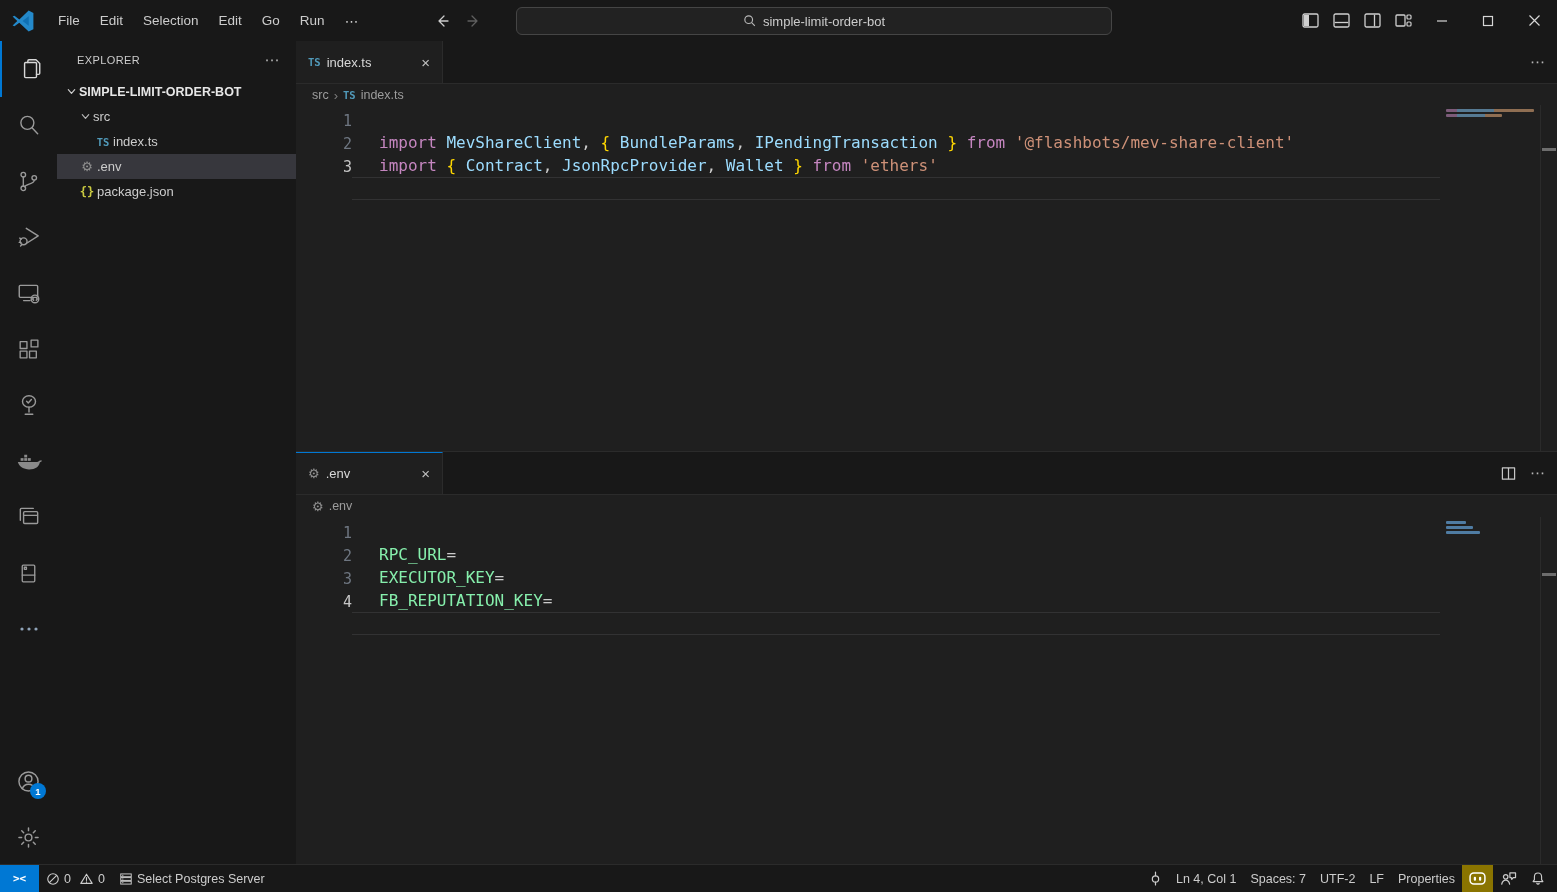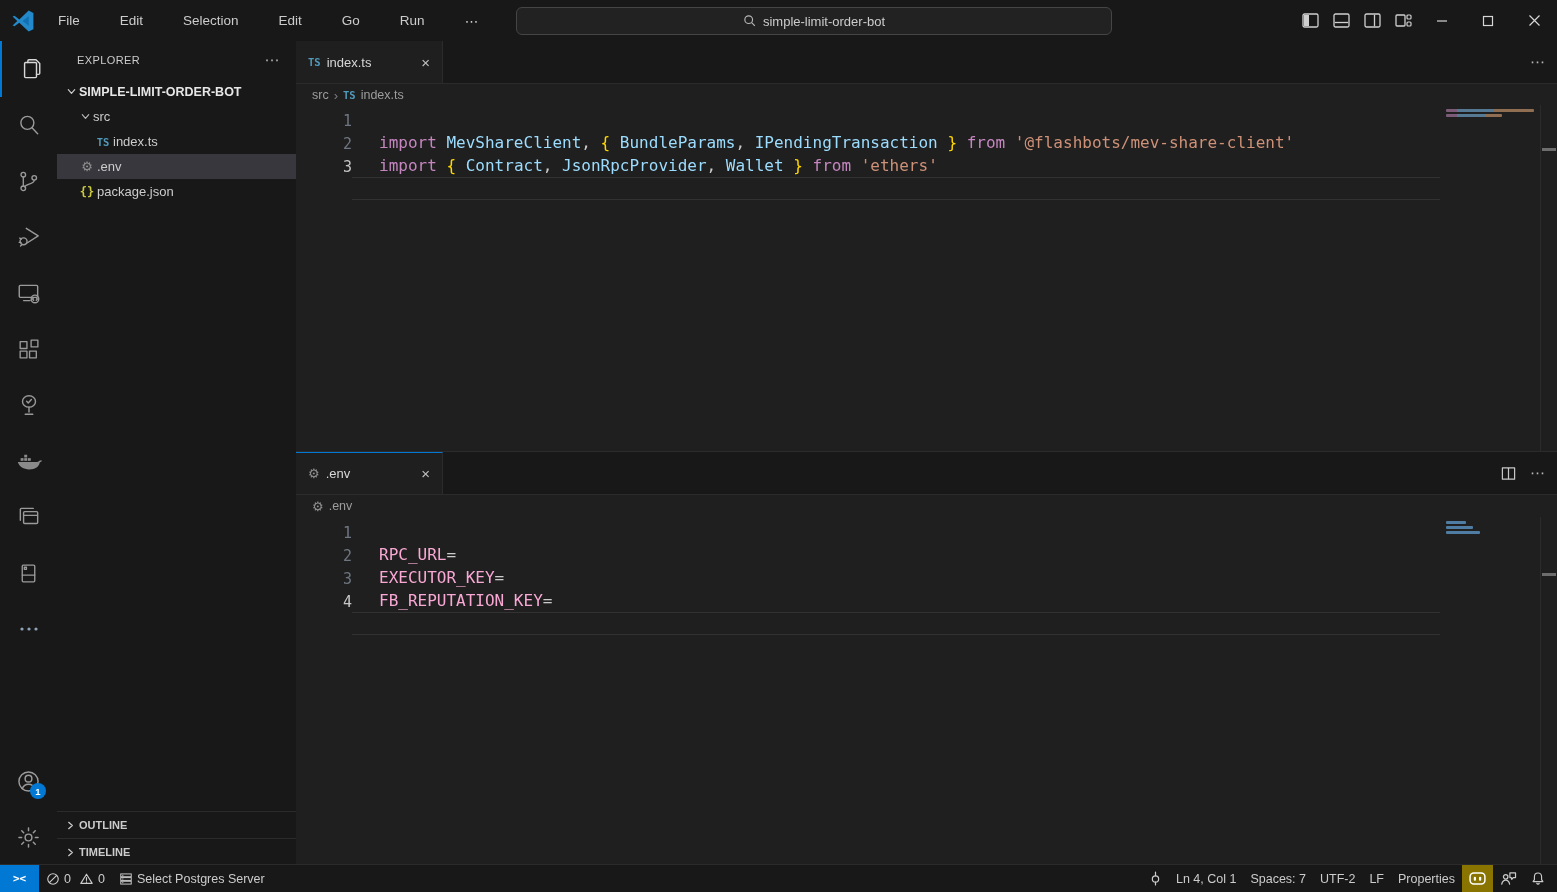--- a/index.html
+++ b/index.html
@@ -6,21 +6,21 @@
   #app{position:relative;width:1557px;height:892px;background:#181818;
        font-family:"Liberation Sans",sans-serif;color:#cccccc;overflow:hidden;
        -webkit-font-smoothing:antialiased;}
   svg{display:block;}
   .ico{stroke:#9a9a9a;fill:none;stroke-width:1.3;stroke-linecap:round;stroke-linejoin:round;}
 
   
   #titlebar{position:absolute;left:0;top:0;right:0;height:41px;background:#181818;
             border-bottom:1px solid #2b2b2b;display:flex;align-items:center;}
   .vslogo{width:26px;height:26px;margin:0 12px 0 10px;}
-  .menus{display:flex;align-items:center;font-size:13.5px;color:#cccccc;gap:20px;}
+  .menus{display:flex;align-items:center;font-size:13.5px;color:#cccccc;}
   .menu-item{padding:4px 10px;border-radius:5px;cursor:default;}
   .nav-arrows{display:flex;align-items:center;margin-left:58px;}
   .nav-btn{padding:4px 8px;}
   #cmd-center{position:absolute;left:516px;top:7px;width:594px;height:26px;
               background:#222222;border:1px solid #454545;border-radius:6px;
               display:flex;align-items:center;justify-content:center;font-size:13px;color:#cccccc;}
   #cmd-center .mag{margin-right:6px;}
   .tb-right{position:absolute;right:0;top:0;height:41px;display:flex;align-items:center;}
   .layout-btn{width:31px;height:41px;display:flex;align-items:center;justify-content:center;}
   .win-btn{width:46px;height:41px;display:flex;align-items:center;justify-content:center;}
@@ -78,21 +78,21 @@
   #egroup-top .ed-content{top:64px;}
   #egroup-bottom .ed-content{top:65px;}
   .code-area{position:absolute;left:0;right:117px;top:4px;font-family:"DejaVu Sans Mono",monospace;
              font-size:16px;}
   .code-row{height:23px;display:flex;align-items:center;}
   .ln{width:56px;text-align:right;color:#6e7681;flex:none;font-size:15px;}
   .ln-cur{color:#c6c6c6;}
   .code-text{padding-left:27px;white-space:pre;flex:1;height:23px;line-height:23px;box-sizing:border-box;margin-top:44px;}
   .cur-line{border-top:1px solid #323233;border-bottom:1px solid #323233;}
   .tk-kw{color:#c586c0}.tk-ident{color:#9cdcfe}.tk-brace{color:#ffd700}
-  .tk-str{color:#ce9178}.tk-envkey{color:#f9a8d4}.tk-plain{color:#cccccc}
+  .tk-str{color:#ce9178}.tk-envkey{color:#86efac}.tk-plain{color:#cccccc}
   .minimap{position:absolute;right:17px;top:0;width:98px;bottom:0;}
   .mm-line{position:absolute;left:4px;height:3px;border-radius:1px;}
   .scrollbar{position:absolute;right:0;top:0;bottom:0;width:16px;border-left:1px solid #2b2b2b;}
   .sb-marker{position:absolute;left:1px;right:1px;height:3px;background:#6d6d6d;}
 
   
   #statusbar{position:absolute;left:0;right:0;bottom:0;height:27px;background:#181818;
              border-top:1px solid #2b2b2b;display:flex;align-items:center;font-size:12.5px;color:#cccccc;}
   .remote{width:39px;height:27px;background:#0078d4;display:flex;align-items:center;justify-content:center;
           color:#ffffff;font-family:"DejaVu Sans Mono",monospace;font-size:11px;font-weight:bold;}
@@ -318,38 +318,20 @@
           </span>
         <span>.env</span>
       </div>
       <div class="trow ind1">
         <span class="ficon">
             <span class="braces-glyph">{}</span>
           </span>
         <span>package.json</span>
       </div>
     </div>
-    <div class="sb-sections">
-      <div class="sb-section">
-        <span class="chev">
-          <svg width="11" height="11" viewBox="0 0 12 12" class="ico" stroke-width="1.5" style="stroke:#cccccc">
-              <path d="M4 2.5l4 3.5-4 3.5"></path>
-            </svg>
-        </span>
-        <span>OUTLINE</span>
-      </div>
-      <div class="sb-section">
-        <span class="chev">
-          <svg width="11" height="11" viewBox="0 0 12 12" class="ico" stroke-width="1.5" style="stroke:#cccccc">
-              <path d="M4 2.5l4 3.5-4 3.5"></path>
-            </svg>
-        </span>
-        <span>TIMELINE</span>
-      </div>
-    </div>
   </div>
 
   <div id="editors">
 
     <div class="egroup" id="egroup-top">
       <div class="tabbar">
         <div class="tab">
           <span class="ts-badge">TS</span>
           <span class="tab-label">index.ts</span>
           <span class="close">×</span>

